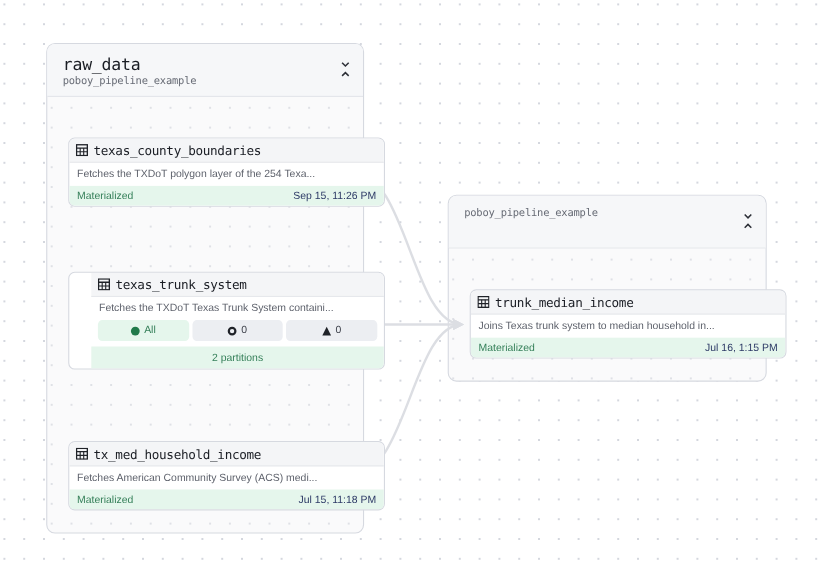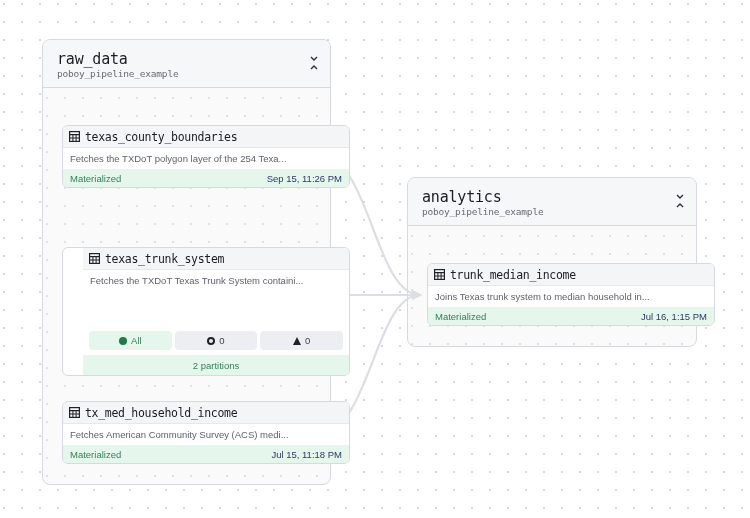--- a/index.html
+++ b/index.html
@@ -85,21 +85,21 @@
   }
   .status-label { color: #36805a; }
   .status-time { color: #2d3a66; }
   .partition-row {
     display: flex; gap: 3px; padding: 0 6px 5px 6px;
   }
   .seg {
     flex: 1; height: 19px; border-radius: 4px;
     background: #eceef2;
     display: flex; align-items: center; justify-content: center;
-    font-size: 9.5px; color: #3a3e48; cursor: pointer; margin-top: 40px;
+    font-size: 9.5px; color: #3a3e48; cursor: pointer;
   }
   .seg.ok { background: #e5f6ec; color: #36805a; }
   .dot { width: 8px; height: 8px; border-radius: 50%; background: #217a4a; margin-right: 4px; }
   .ring { width: 8px; height: 8px; border-radius: 50%; border: 2px solid #1f2228; margin-right: 4px; }
   .tri { width: 0; height: 0; border-left: 4.5px solid transparent; border-right: 4.5px solid transparent; border-bottom: 8px solid #1f2228; margin-right: 4px; }
   svg.edges { position: absolute; left: 0; top: 0; pointer-events: none; }
 </style>
 </head>
 <body>
 
@@ -111,21 +111,20 @@
       <svg width="8" height="14" viewBox="0 0 8 14">
           <path d="M1 1 L4 4 L7 1" fill="none" stroke="#2d3038" stroke-width="1.4"></path>
           <path d="M1 13 L4 10 L7 13" fill="none" stroke="#2d3038" stroke-width="1.4"></path>
         </svg>
     </div>
   </div>
 </div>
 
 <div class="group" style="left:407px; top:177px; width:290px; height:170px;">
   <div class="group-header">
-    <div class="group-title">analytics</div>
     <div class="group-subtitle">poboy_pipeline_example</div>
     <div class="collapse-btn">
       <svg width="8" height="14" viewBox="0 0 8 14">
           <path d="M1 1 L4 4 L7 1" fill="none" stroke="#2d3038" stroke-width="1.4"></path>
           <path d="M1 13 L4 10 L7 13" fill="none" stroke="#2d3038" stroke-width="1.4"></path>
         </svg>
     </div>
   </div>
 </div>
 

